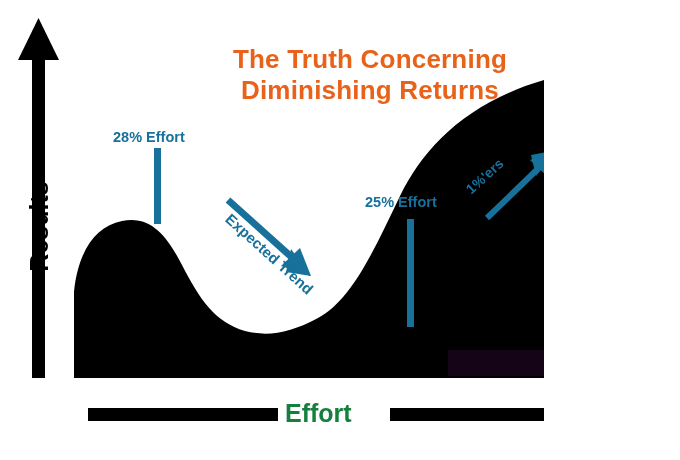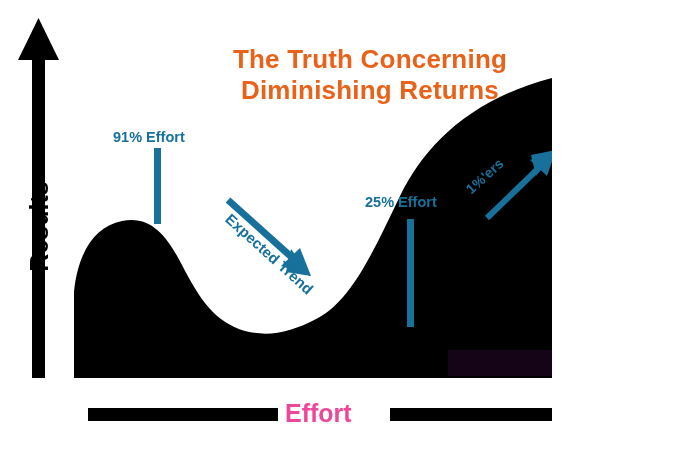--- a/index.html
+++ b/index.html
@@ -7,21 +7,20 @@
     padding: 0;
     background: #ffffff;
   }
   #stage {
     position: relative;
     width: 544px;
     height: 460px;
     background: #ffffff;
     overflow: hidden;
     font-family: "Liberation Sans", sans-serif;
-    padding-left: 8px;
   }
 
   
   .chart-title {
     position: absolute;
     left: 160px;
     top: 44px;
     width: 420px;
     text-align: center;
     font-family: "Liberation Sans", sans-serif;
@@ -54,21 +53,21 @@
     color: #000000;
     letter-spacing: 0px;
   }
   .x-axis-label {
     position: absolute;
     left: 285px;
     top: 399px;
     font-family: "Liberation Sans", sans-serif;
     font-weight: bold;
     font-size: 25px;
-    color: #ec4899;
+    color: #15803d;
   }
 
   
   .callout {
     position: absolute;
     font-family: "Liberation Sans", sans-serif;
     font-weight: bold;
     font-size: 14.5px;
     color: #17719b;
     white-space: nowrap;
@@ -148,21 +147,21 @@
       <line x1="487" y1="218" x2="544" y2="163" stroke="#17719b" stroke-width="6" stroke-linecap="butt"></line>
       <polygon points="556,150 530,160 547,176" fill="#17719b"></polygon>
       <polygon points="556,150 536,176 531,155" fill="#17719b"></polygon>
     </g>
   </svg>
 
   <div class="y-axis-label">Results</div>
 
   <div class="x-axis-label">Effort</div>
 
-  <div class="callout callout-80">91% Effort</div>
+  <div class="callout callout-80">28% Effort</div>
 
   <div class="callout callout-99">25% Effort</div>
 
   <div class="annot-rot annot-expected">Expected Trend</div>
 
   <div class="annot-rot annot-onepct">1%'ers</div>
 
 </div>
 
 </body></html>

